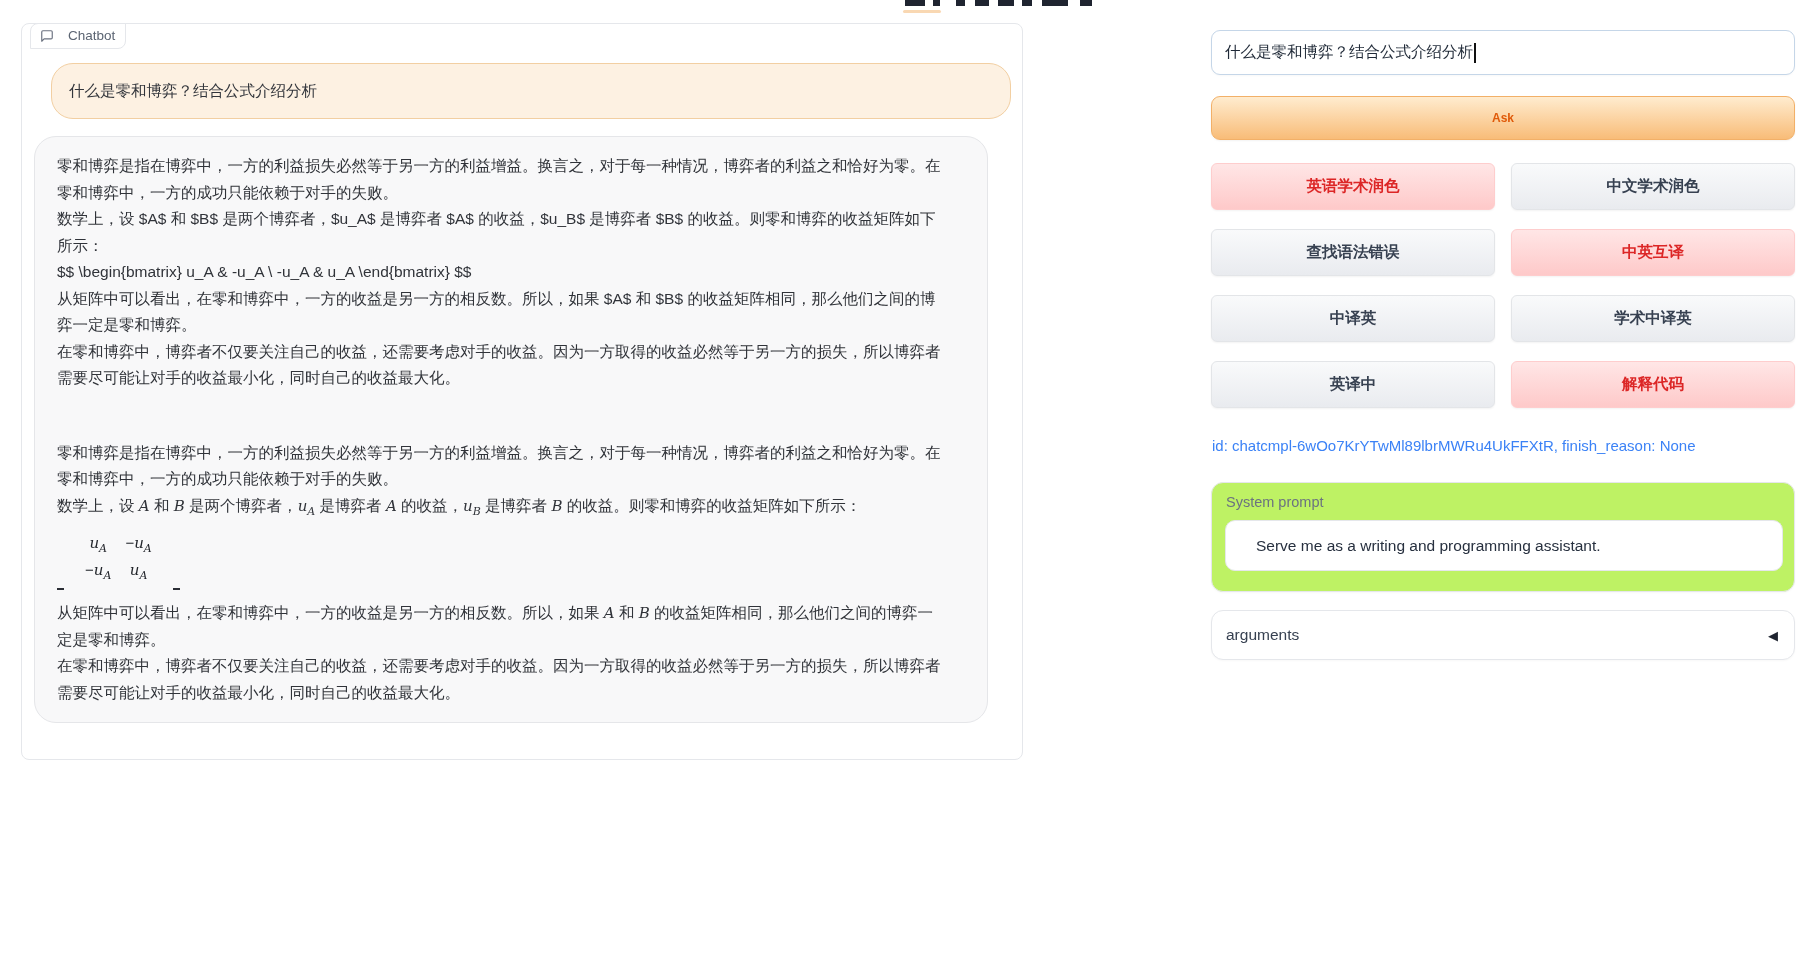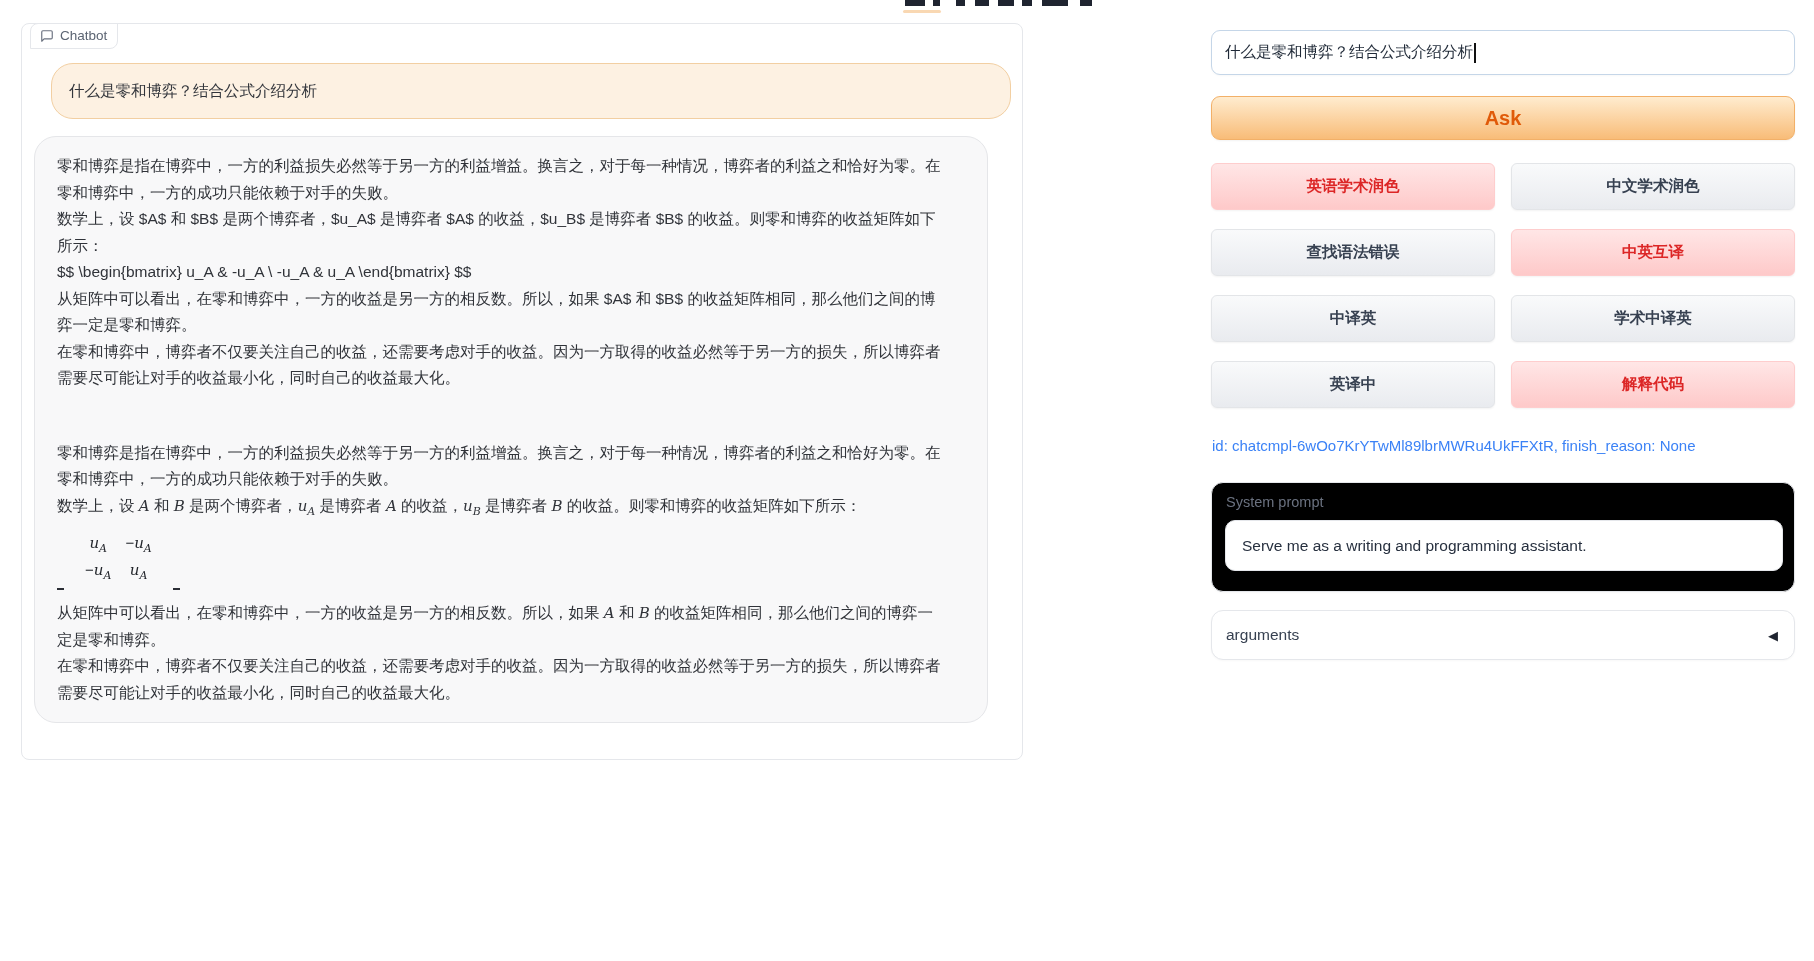--- a/index.html
+++ b/index.html
@@ -7,21 +7,21 @@
   body { font-family:"Liberation Sans", sans-serif; }
   .page { position:relative; width:1814px; height:961px; overflow:hidden; background:#fff; }
 
   
   .title-frag { position:absolute; background:#1f2430; top:0; height:6px; }
   .title-underline { position:absolute; top:10px; height:3px; border-radius:2px; background:#f8ceA0; opacity:.8; }
 
   
   .chat-panel { position:absolute; left:21px; top:23px; width:1002px; height:737px;
     background:#fff; border:1px solid #e5e7eb; border-radius:8px; }
-  .chat-label { position:absolute; top:-1px; left:8px; display:flex; align-items:center; gap:6px;
+  .chat-label { position:absolute; top:-1px; left:8px; display:flex; align-items:center; gap:14px;
     background:#fff; border:1px solid #e5e7eb; border-radius:8px 0 8px 0; padding:4px 10px 5px 9px;
     font-size:13.5px; color:#5b6472; }
   .chat-label svg { display:block; }
 
   .user-bubble { position:absolute; left:29px; top:39px; right:11px; min-height:56px;
     background:#fdf1e2; border:1px solid #f2cfa2; border-radius:22px;
     padding:15px 18px 15px 17px; font-size:15.5px; color:#32353b; line-height:24px; }
 
   .bot-bubble { position:absolute; left:12px; top:112px; width:954px;
     background:#f8f8f9; border:1px solid #e5e6e9; border-radius:22px;
@@ -42,41 +42,41 @@
 
   .question-box { position:absolute; left:0; top:30px; width:584px; height:45px;
     background:#fff; border:1px solid #c5d6e8; border-radius:9px;
     display:flex; align-items:center; padding:0 13px; font-size:15.5px; color:#1f2937;
     box-shadow:0 1px 2px rgba(0,0,0,.03); white-space:nowrap; overflow:hidden; }
   .caret { display:inline-block; width:1.5px; height:20px; background:#111; margin-left:1px; vertical-align:-4px; }
 
   .ask-btn { position:absolute; left:0; top:96px; width:584px; height:44px;
     border:1px solid #f2b068; border-radius:9px; cursor:pointer;
     background:linear-gradient(to bottom, #ffeccf 0%, #f8bc78 100%);
-    font-family:"Liberation Sans", sans-serif; font-size:20px; font-weight:700; color:#e05a09;
+    font-family:"Liberation Sans", sans-serif; font-size:12px; font-weight:700; color:#e05a09;
     box-shadow:0 1px 2px rgba(0,0,0,.05); }
 
   .qgrid { position:absolute; left:0; top:163px; width:584px; display:grid;
     grid-template-columns:284px 284px; column-gap:16px; row-gap:19px; }
   .qbtn { height:47px; border-radius:6px; cursor:pointer;
     font-family:"Liberation Sans", sans-serif; font-size:15.5px; font-weight:700;
     box-shadow:0 1px 2px rgba(0,0,0,.05); }
   .qbtn.pink { background:linear-gradient(to bottom,#ffe6e6 0%, #fec9c9 100%);
     border:1px solid #fecdcd; color:#dc2626; }
   .qbtn.gray { background:linear-gradient(to bottom,#f9fafb 0%, #e9ebef 100%);
     border:1px solid #e3e5e8; color:#374151; }
 
   .status-line { position:absolute; left:1px; top:437px; font-size:15px; color:#3b82f6; }
 
   .sys-panel { position:absolute; left:0; top:482px; width:584px; height:110px;
-    background:#000000; border:1px solid #e5e7eb; border-radius:12px; box-shadow:0 1px 2px rgba(0,0,0,.03); }
+    background:#bef264; border:1px solid #e5e7eb; border-radius:12px; box-shadow:0 1px 2px rgba(0,0,0,.03); }
   .sys-label { position:absolute; left:14px; top:11px; font-size:14.5px; color:#6b7280; }
   .sys-input { position:absolute; left:13px; top:37px; width:558px; height:51px;
     background:#fff; border:1px solid #e5e7eb; border-radius:10px;
-    display:flex; align-items:center; padding:0 16px; font-size:15.5px; color:#27303f; }
+    display:flex; align-items:center; padding:0 30px; font-size:15.5px; color:#27303f; }
 
   .accordion { position:absolute; left:0; top:610px; width:584px; height:50px;
     background:#fff; border:1px solid #e5e7eb; border-radius:12px; cursor:pointer;
     display:flex; align-items:center; justify-content:space-between; padding:0 16px 0 14px;
     box-shadow:0 1px 2px rgba(0,0,0,.03); }
   .accordion-title { font-size:15.5px; color:#374151; }
   .accordion-arrow { font-size:13px; color:#1f2430; }
 </style>
 </head>
 <body>

